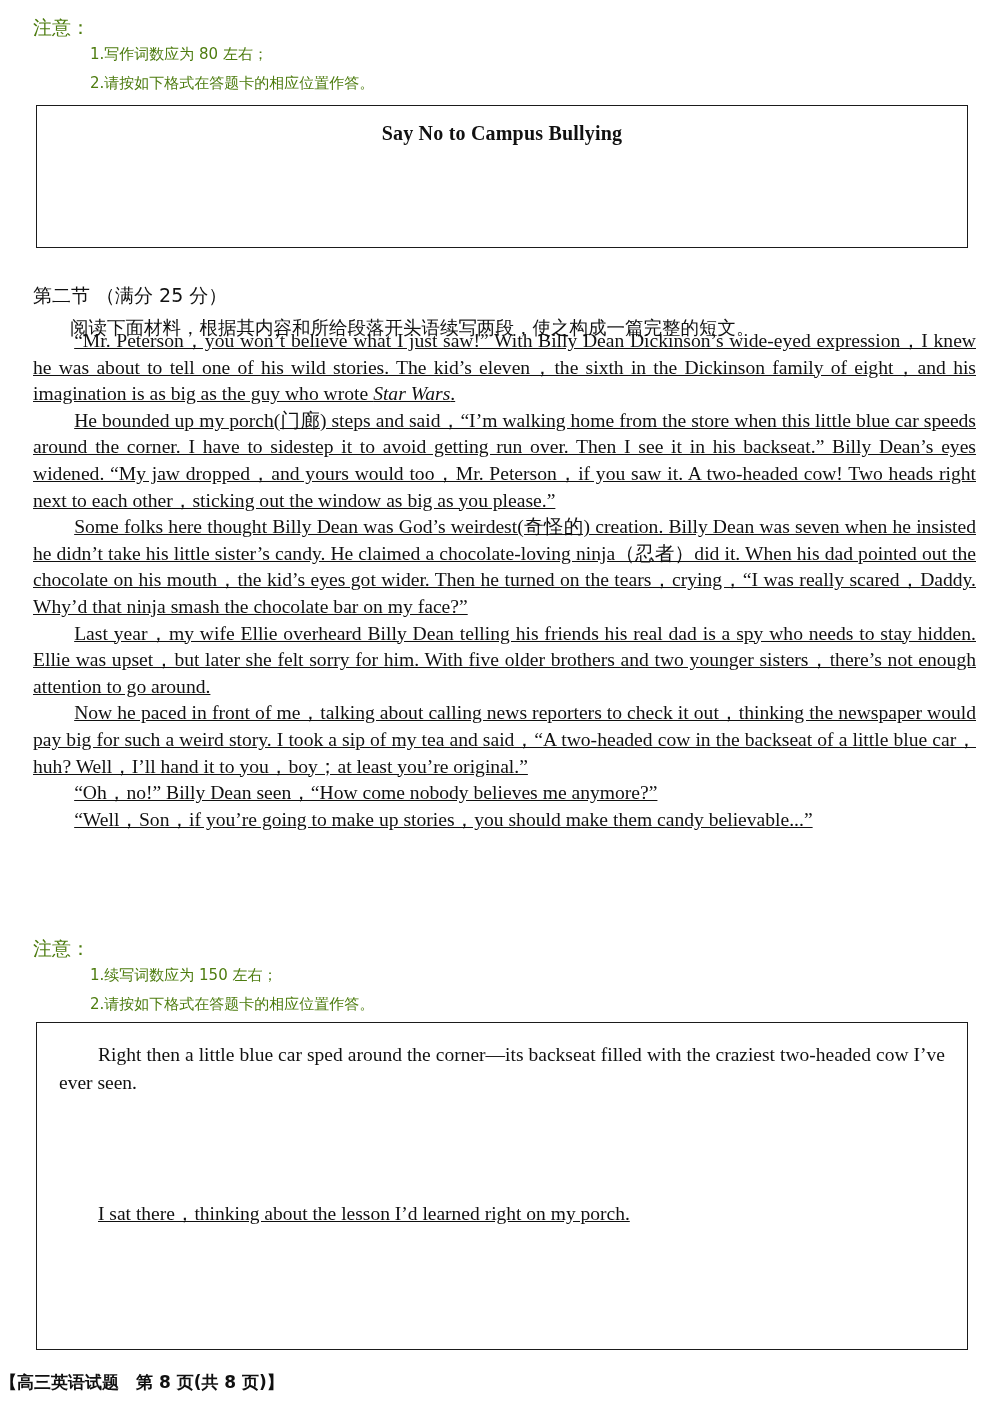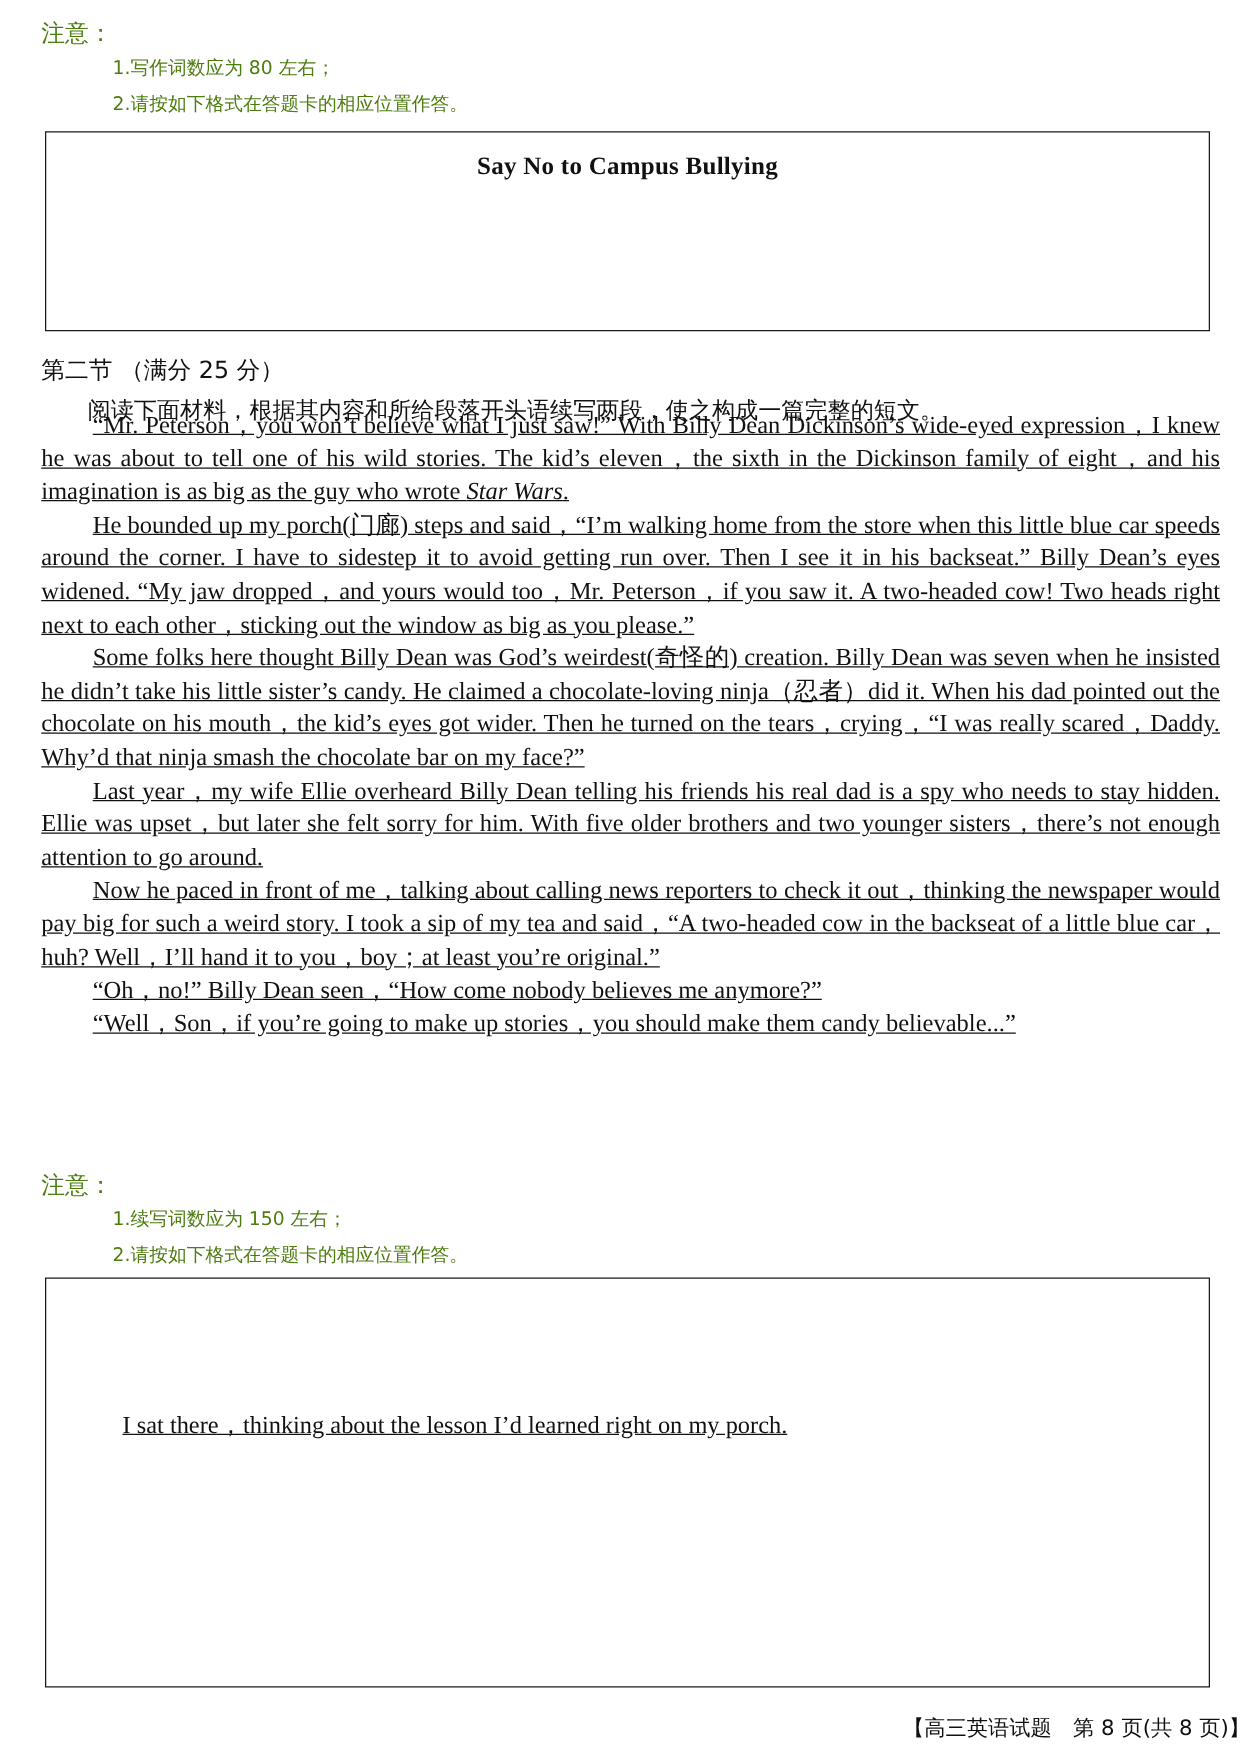--- a/index.html
+++ b/index.html
@@ -105,37 +105,37 @@
     text-indent: 2.1em;
     color: #111;
   }
   p.para i { font-style: italic; }
 
   
   .footer {
     position: absolute;
     left: 0;
     width: 1000px;
-    text-align: right;
+    text-align: left;
     font-family: "DejaVu Sans", "Liberation Sans", sans-serif;
     font-size: 17px;
-    font-weight: normal;
+    font-weight: bold;
     color: #101010;
   }
 </style>
 </head>
 <body>
 
 <div class="page">
 
   <div class="note-head cn" style="top:18px;">注意：</div>
   <div class="note-item cn" style="top:47px;">1.写作词数应为 80 左右；</div>
   <div class="note-item cn" style="top:76px;">2.请按如下格式在答题卡的相应位置作答。</div>
 
-  <div class="answer-box" style="left:36px; top:105px; width:932px; height:160px;">
+  <div class="answer-box" style="left:36px; top:105px; width:932px; height:143px;">
     <div class="box-title">Say No to Campus Bullying</div>
   </div>
 
   <div class="section-head" style="top:283px;text-align:right;">第二节 （满分 25 分）</div>
   <div class="section-lead" style="top:315px;">阅读下面材料，根据其内容和所给段落开头语续写两段，使之构成一篇完整的短文。</div>
 
   <div class="body-wrap" style="top:328px;text-decoration:underline;">
     <p class="para"><span>“Mr. Peterson，you won’t believe what I just saw!” With Billy Dean Dickinson’s wide-eyed expression，I knew he was about to tell one of his wild stories. The kid’s eleven，the sixth in the Dickinson family of eight，and his imagination is as big as the guy who wrote </span><i>Star Wars</i><span>.</span></p>
     <p class="para">He bounded up my porch(门廊) steps and said，“I’m walking home from the store when this little blue car speeds around the corner. I have to sidestep it to avoid getting run over. Then I see it in his backseat.” Billy Dean’s eyes widened. “My jaw dropped，and yours would too，Mr. Peterson，if you saw it. A two-headed cow! Two heads right next to each other，sticking out the window as big as you please.”</p>
     <p class="para">Some folks here thought Billy Dean was God’s weirdest(奇怪的) creation. Billy Dean was seven when he insisted he didn’t take his little sister’s candy. He claimed a chocolate-loving ninja（忍者）did it. When his dad pointed out the chocolate on his mouth，the kid’s eyes got wider. Then he turned on the tears，crying，“I was really scared，Daddy. Why’d that ninja smash the chocolate bar on my face?”</p>
@@ -143,18 +143,19 @@
     <p class="para">Now he paced in front of me，talking about calling news reporters to check it out，thinking the newspaper would pay big for such a weird story. I took a sip of my tea and said，“A two-headed cow in the backseat of a little blue car，huh? Well，I’ll hand it to you，boy；at least you’re original.”</p>
     <p class="para">“Oh，no!” Billy Dean seen，“How come nobody believes me anymore?”</p>
     <p class="para">“Well，Son，if you’re going to make up stories，you should make them candy believable...”</p>
   </div>
 
   <div class="note-head cn" style="top:939px;">注意：</div>
   <div class="note-item cn" style="top:968px;">1.续写词数应为 150 左右；</div>
   <div class="note-item cn" style="top:997px;">2.请按如下格式在答题卡的相应位置作答。</div>
 
   <div class="answer-box" style="left:36px; top:1022px; width:932px; height:328px;">
+    <div class="box-line first">Right then a little blue car sped around the corner—its backseat filled with the craziest two-headed cow I’ve ever seen.</div>
     <div class="box-line second" style="margin-top:104px;text-decoration:underline;">I sat there，thinking about the lesson I’d learned right on my porch.</div>
   </div>
 
   <div class="footer" style="top:1371px;">【高三英语试题　第 8 页(共 8 页)】</div>
 
 </div>
 
 </body></html>

